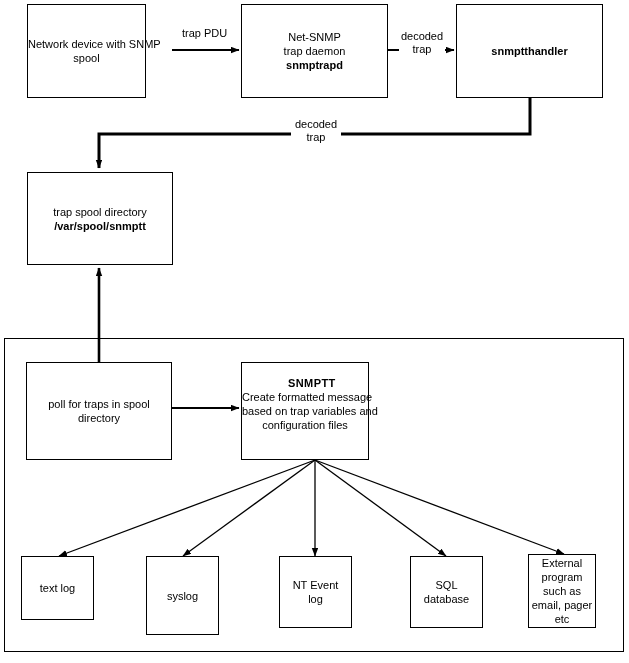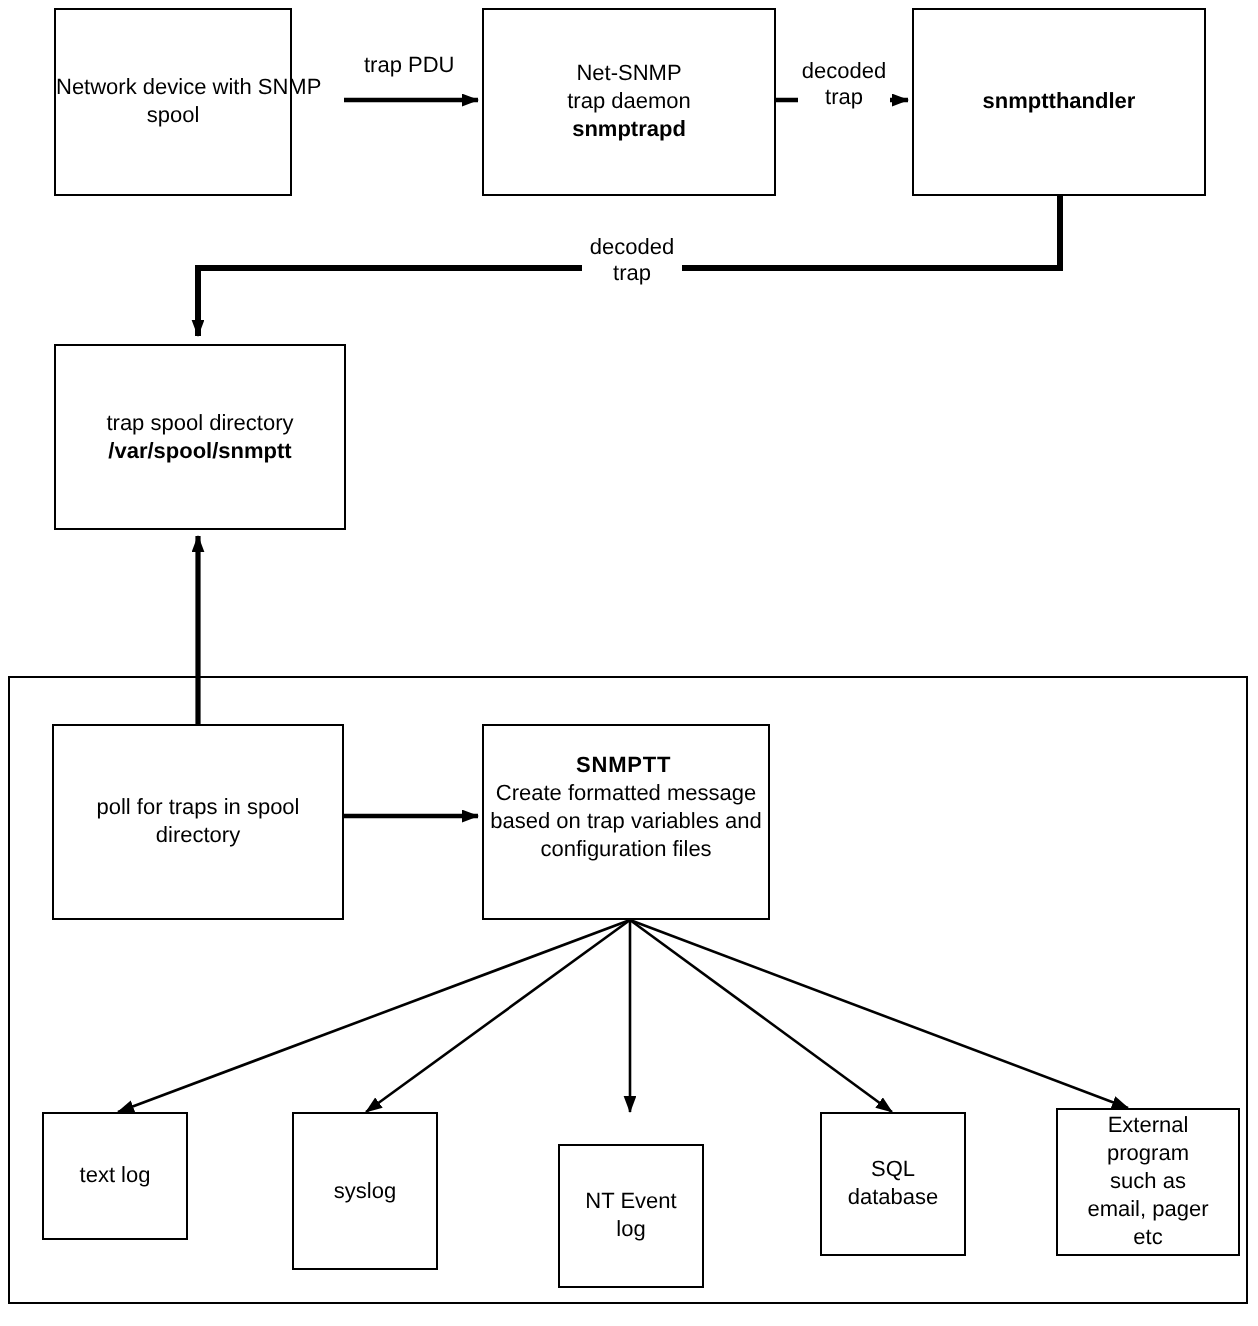--- a/index.html
+++ b/index.html
@@ -173,55 +173,55 @@
 
   <div class="group-box" style="left:4px; top:338px; width:620px; height:314px;"></div>
 
   <div class="node" style="left:26px; top:362px; width:146px; height:98px;">
     <span class="lines">
       <span class="ln">poll for traps in spool</span>
       <span class="ln">directory</span>
     </span>
   </div>
 
-  <div class="node" style="left:241px; top:362px; width:144px; height:98px;">
+  <div class="node" style="left:241px; top:362px; width:128px; height:98px;">
     <span class="lines">
       <span class="ln">Create formatted message</span>
       <span class="ln">based on trap variables and</span>
       <span class="ln">configuration files</span>
     </span>
   </div>
 
   <div class="node" style="left:21px; top:556px; width:73px; height:64px;">
     <span class="lines">
       <span class="ln">text log</span>
     </span>
   </div>
 
   <div class="node" style="left:146px; top:556px; width:73px; height:79px;">
     <span class="lines">
       <span class="ln">syslog</span>
     </span>
   </div>
 
-  <div class="node" style="left:279px; top:556px; width:73px; height:72px;margin-top:16px;">
+  <div class="node" style="left:279px; top:556px; width:73px; height:72px;">
     <span class="lines">
       <span class="ln">NT Event</span>
       <span class="ln">log</span>
     </span>
   </div>
 
   <div class="node" style="left:410px; top:556px; width:73px; height:72px;">
     <span class="lines">
       <span class="ln">SQL</span>
       <span class="ln">database</span>
     </span>
   </div>
 
-  <div class="node" style="left:528px; top:554px; width:92px; height:74px;">
+  <div class="node" style="left:528px; top:554px; width:68px; height:74px;">
     <span class="lines">
       <span class="ln">External</span>
       <span class="ln">program</span>
       <span class="ln">such as</span>
       <span class="ln">email, pager</span>
       <span class="ln">etc</span>
     </span>
   </div>
 
 </div>

